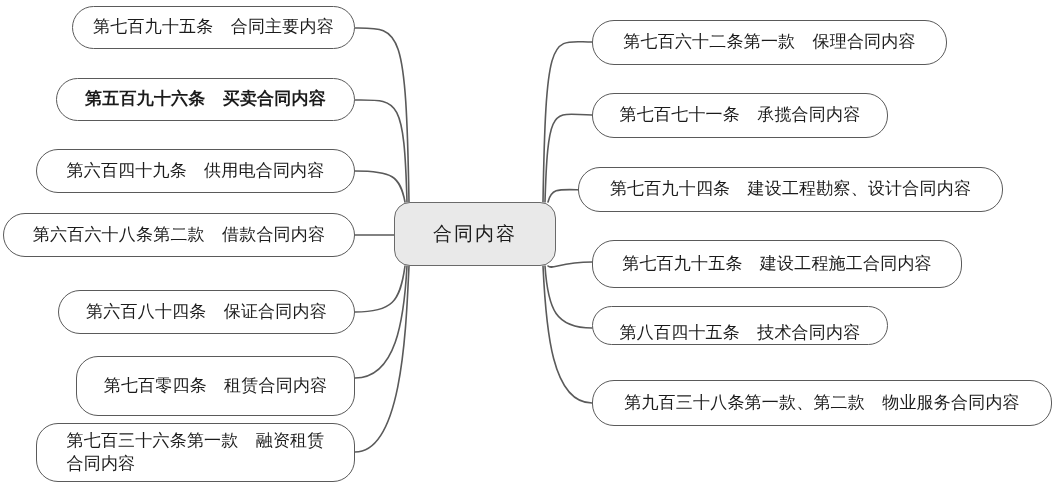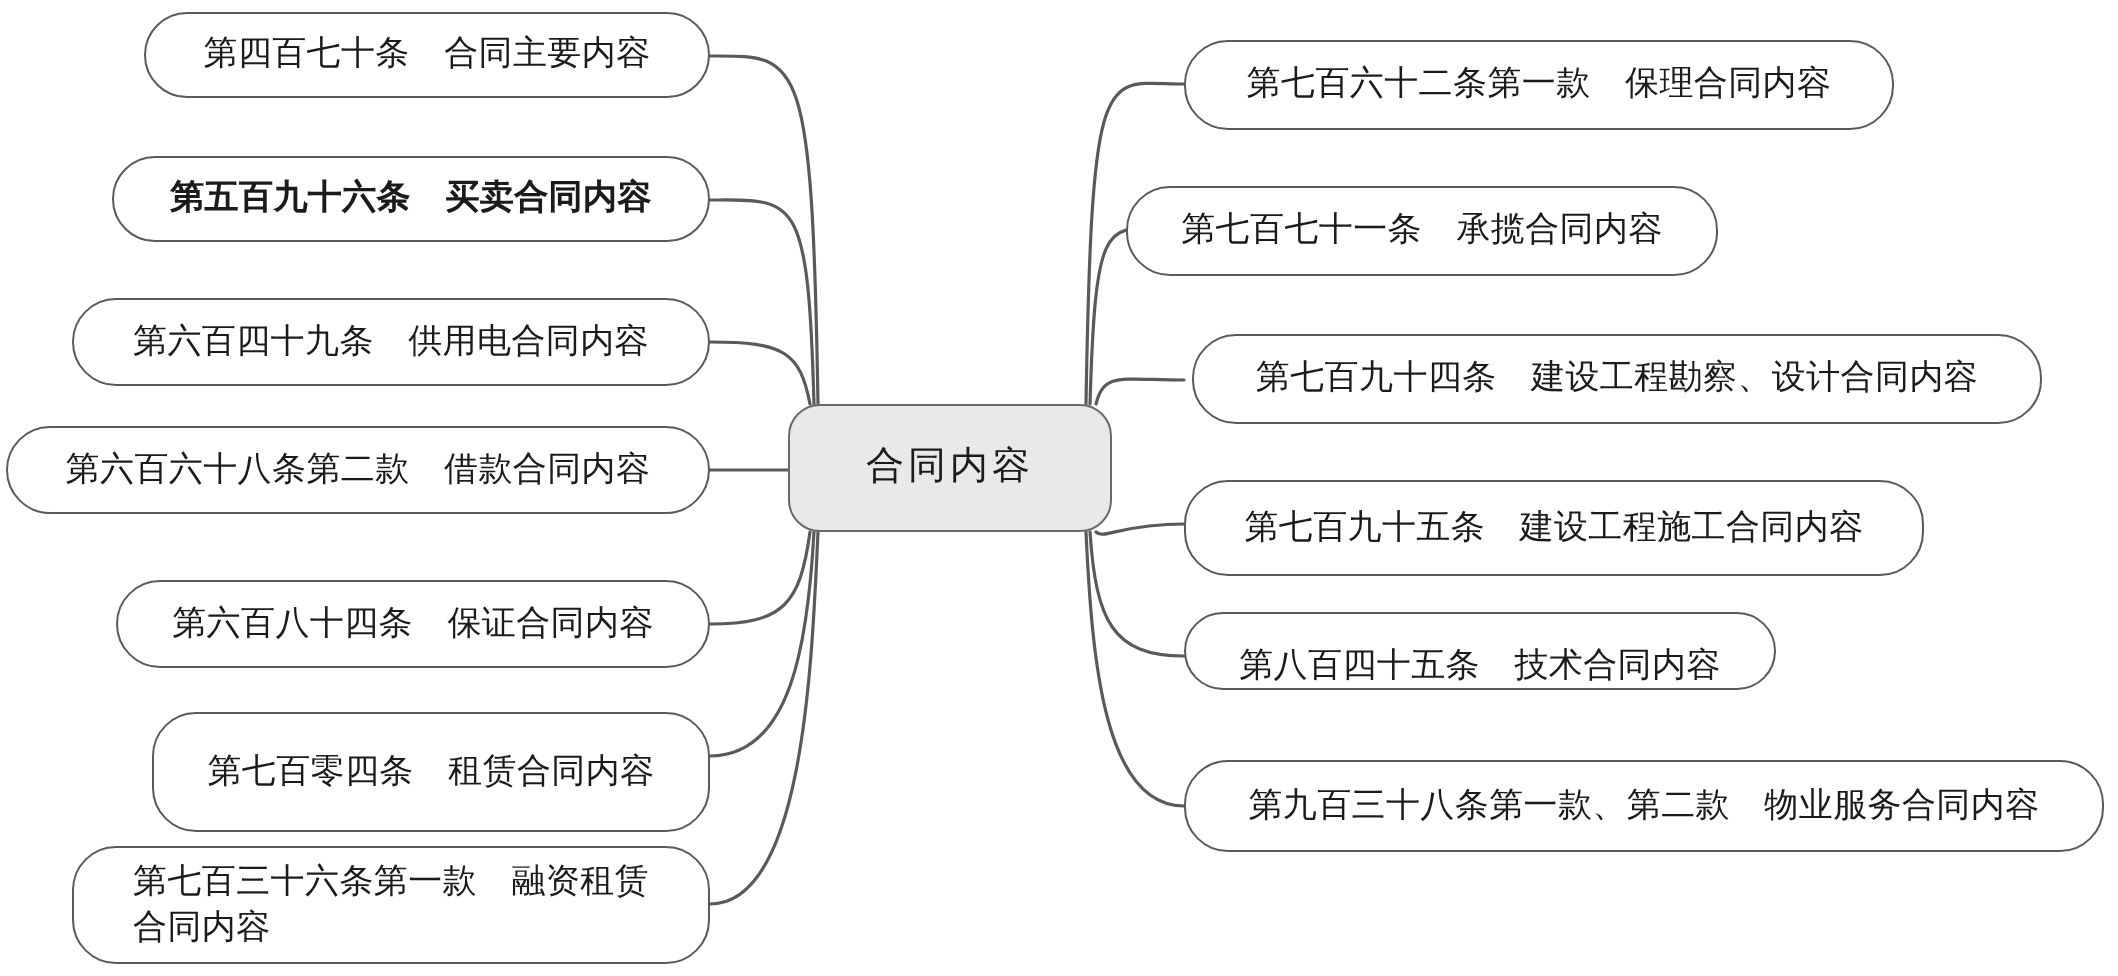--- a/index.html
+++ b/index.html
@@ -83,33 +83,33 @@
         <path d="M592,42 C552,42 546,26 543,202"></path>
         <path d="M592,115 C554,115 548,100 545,202"></path>
         <path d="M592,190 C560,190 552,186 548,202"></path>
         <path d="M592,262 C560,262 552,270 548,266"></path>
         <path d="M592,328 C556,328 548,310 545,266"></path>
         <path d="M592,403 C552,403 546,330 543,266"></path>
       </g>
   </svg>
 
   <div id="left-nodes">
-      <div class="node" style="left: 72px; top: 6px; width: 283px; height: 43px;"><span class="label">第四百七十条　合同主要内容</span></div>
+      <div class="node" style="left: 72px; top: 6px; width: 283px; height: 43px;"><span class="label">第七百九十五条　合同主要内容</span></div>
       <div class="node" style="left: 56px; top: 78px; width: 299px; height: 43px; font-weight: bold;"><span class="label">第五百九十六条　买卖合同内容</span></div>
       <div class="node" style="left: 36px; top: 149px; width: 319px; height: 44px;"><span class="label">第六百四十九条　供用电合同内容</span></div>
       <div class="node" style="left: 3px; top: 213px; width: 352px; height: 44px;"><span class="label">第六百六十八条第二款　借款合同内容</span></div>
       <div class="node" style="left: 58px; top: 290px; width: 297px; height: 44px;"><span class="label">第六百八十四条　保证合同内容</span></div>
       <div class="node" style="left: 76px; top: 356px; width: 279px; height: 60px; text-align: center;"><span class="label">第七百零四条　租赁合同内容</span></div>
       <div class="node two-line" style="left: 36px; top: 423px; width: 319px; height: 59px;"><span class="label">第七百三十六条第一款　融资租赁
 合同内容</span></div>
     </div>
   <div id="right-nodes">
       <div class="node" style="left: 592px; top: 20px; width: 355px; height: 45px; text-align: center;"><span class="label">第七百六十二条第一款　保理合同内容</span></div>
-      <div class="node" style="left: 563px; top: 93px; width: 296px; height: 45px;"><span class="label">第七百七十一条　承揽合同内容</span></div>
-      <div class="node" style="left: 596px; top: 167px; width: 425px; height: 45px;"><span class="label">第七百九十四条　建设工程勘察、设计合同内容</span></div>
+      <div class="node" style="left: 592px; top: 93px; width: 296px; height: 45px;"><span class="label">第七百七十一条　承揽合同内容</span></div>
+      <div class="node" style="left: 578px; top: 167px; width: 425px; height: 45px;"><span class="label">第七百九十四条　建设工程勘察、设计合同内容</span></div>
       <div class="node" style="left: 592px; top: 240px; width: 370px; height: 48px;"><span class="label">第七百九十五条　建设工程施工合同内容</span></div>
       <div class="node" style="left: 592px; top: 306px; width: 296px; height: 39px; align-items: flex-end;"><span class="label">第八百四十五条　技术合同内容</span></div>
       <div class="node" style="left: 592px; top: 380px; width: 460px; height: 46px;"><span class="label">第九百三十八条第一款、第二款　物业服务合同内容</span></div>
     </div>
 
   <div class="node center" id="center-node" style="left: 394px; top: 202px; width: 162px; height: 64px;">
     <span class="label">合同内容</span>
   </div>
 
 </div>

